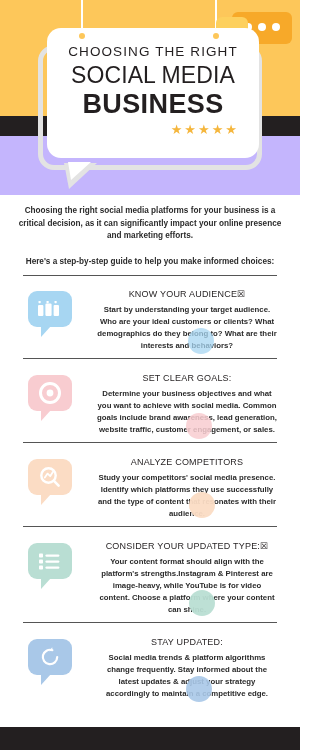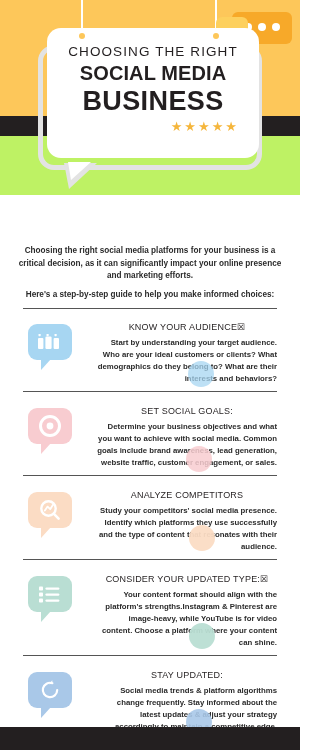--- a/index.html
+++ b/index.html
@@ -6,21 +6,21 @@
   html, body {
     width: 300px; height: 750px;
     background: #ffffff;
     font-family: "Liberation Sans", sans-serif;
     overflow: hidden;
   }
 
   .page { position: relative; width: 300px; height: 750px; background: #ffffff; }
 
   
-  .header { position: relative; width: 300px; height: 195px; background: #bef264; }
+  .header { position: relative; width: 300px; height: 195px; background: #c4b5fd; }
   .yellow-block {
     position: absolute; left: 0; top: 0; width: 300px; height: 116px;
     background: #FDC75A;
   }
   .dark-bar-top {
     position: absolute; left: 0; top: 116px; width: 300px; height: 20px;
     background: #231F20;
   }
 
   
@@ -86,21 +86,21 @@
     position: absolute; width: 6px; height: 6px; border-radius: 50%; background: #FDC75A;
   }
   .dot-y.d1 { left: 32px; top: 5px; }
   .dot-y.d2 { left: 166px; top: 5px; }
 
   .t-line1 {
     font-size: 13.5px; font-weight: 400; letter-spacing: 1.1px;
     color: #231F20; line-height: 1.1;
   }
   .t-line2 {
-    font-size: 20px; font-weight: 700; letter-spacing: 0.1px;
+    font-size: 23px; font-weight: 400; letter-spacing: 0.1px;
     color: #231F20; line-height: 1.15; margin-top: 2px;
   }
   .t-line3 {
     font-size: 13px; font-weight: 400; letter-spacing: 1px;
     color: #231F20; line-height: 1.1; margin-top: 3px;
   }
   .t-line4 {
     font-size: 27px; font-weight: 700; letter-spacing: 0.4px;
     color: #231F20; line-height: 1.15; margin-top: 1px;
   }
@@ -108,23 +108,23 @@
     margin-top: 3px; align-self: flex-end; margin-right: 20px;
     color: #F5B63C; font-size: 13px; letter-spacing: 2px; line-height: 1;
   }
 
   
   .intro {
     margin: 0 auto; padding: 10px 18px 0 18px; width: 300px;
     text-align: center;
   }
   .intro p {
-    font-size: 8.2px; line-height: 1.55; color: #2B2B2B; font-weight: 600; margin-top: 40px;
-  }
-  .intro .p2 { margin-top: 6px; }
+    font-size: 8.2px; line-height: 1.55; color: #2B2B2B; font-weight: 600;
+  }
+  .intro .p2 { margin-top: 13px; }
 
   
   .sections { margin-top: 9px; }
   .sec {
     position: relative; padding: 0 23px; margin-bottom: 0;
   }
   .sec-inner { display: flex; align-items: flex-start; gap: 8px; }
 
   .icon-wrap {
     position: relative; width: 48px; min-width: 48px; height: 42px;
@@ -143,21 +143,21 @@
     border-top: 11px solid currentColor;
   }
 
   .sec-body { flex: 1; padding-left: 13px; padding-top: 4px; }
   .sec-title {
     font-size: 9px; font-weight: 400; color: #231F20;
     letter-spacing: 0.2px; text-align: center; margin-bottom: 5px;
   }
   .sec-text {
     font-size: 7.8px; line-height: 1.52; color: #2B2B2B; font-weight: 600;
-    text-align: right;
+    text-align: center;
   }
 
   .divider {
     height: 1.6px; background: #555555; margin: 6px 23px 0 23px;
   }
 
   
   .blob { position: absolute; border-radius: 50%; z-index: 0; }
 
   .dark-bar-bottom {
@@ -242,21 +242,21 @@
         <div class="icon-wrap">
           <div class="bub" id="bub1" style="background: rgb(248, 204, 208); color: rgb(248, 204, 208);">
             <span class="btail"></span>
             <svg width="22" height="22" viewBox="0 0 22 22">
               <circle cx="11" cy="11" r="9.5" fill="none" stroke="#fff" stroke-width="3"></circle>
               <circle cx="11" cy="11" r="3.4" fill="#fff"></circle>
             </svg>
           </div>
         </div>
         <div class="sec-body">
-          <div class="sec-title">SET SOCIAL GOALS:</div>
+          <div class="sec-title">SET CLEAR GOALS:</div>
           <div class="sec-text">Determine your business objectives and what you want to achieve with social media. Common goals include brand awareness, lead generation, website traffic, customer engagement, or sales.</div>
         </div>
       </div>
       <span class="blob" style="width:26px;height:26px;background:#F8CCD0;opacity:.85;right:88px;bottom:-3px;"></span>
     </div>
     <div class="divider"></div>
 
     <div class="sec" style="margin-top:10px;">
       <div class="sec-inner">
         <div class="icon-wrap">

